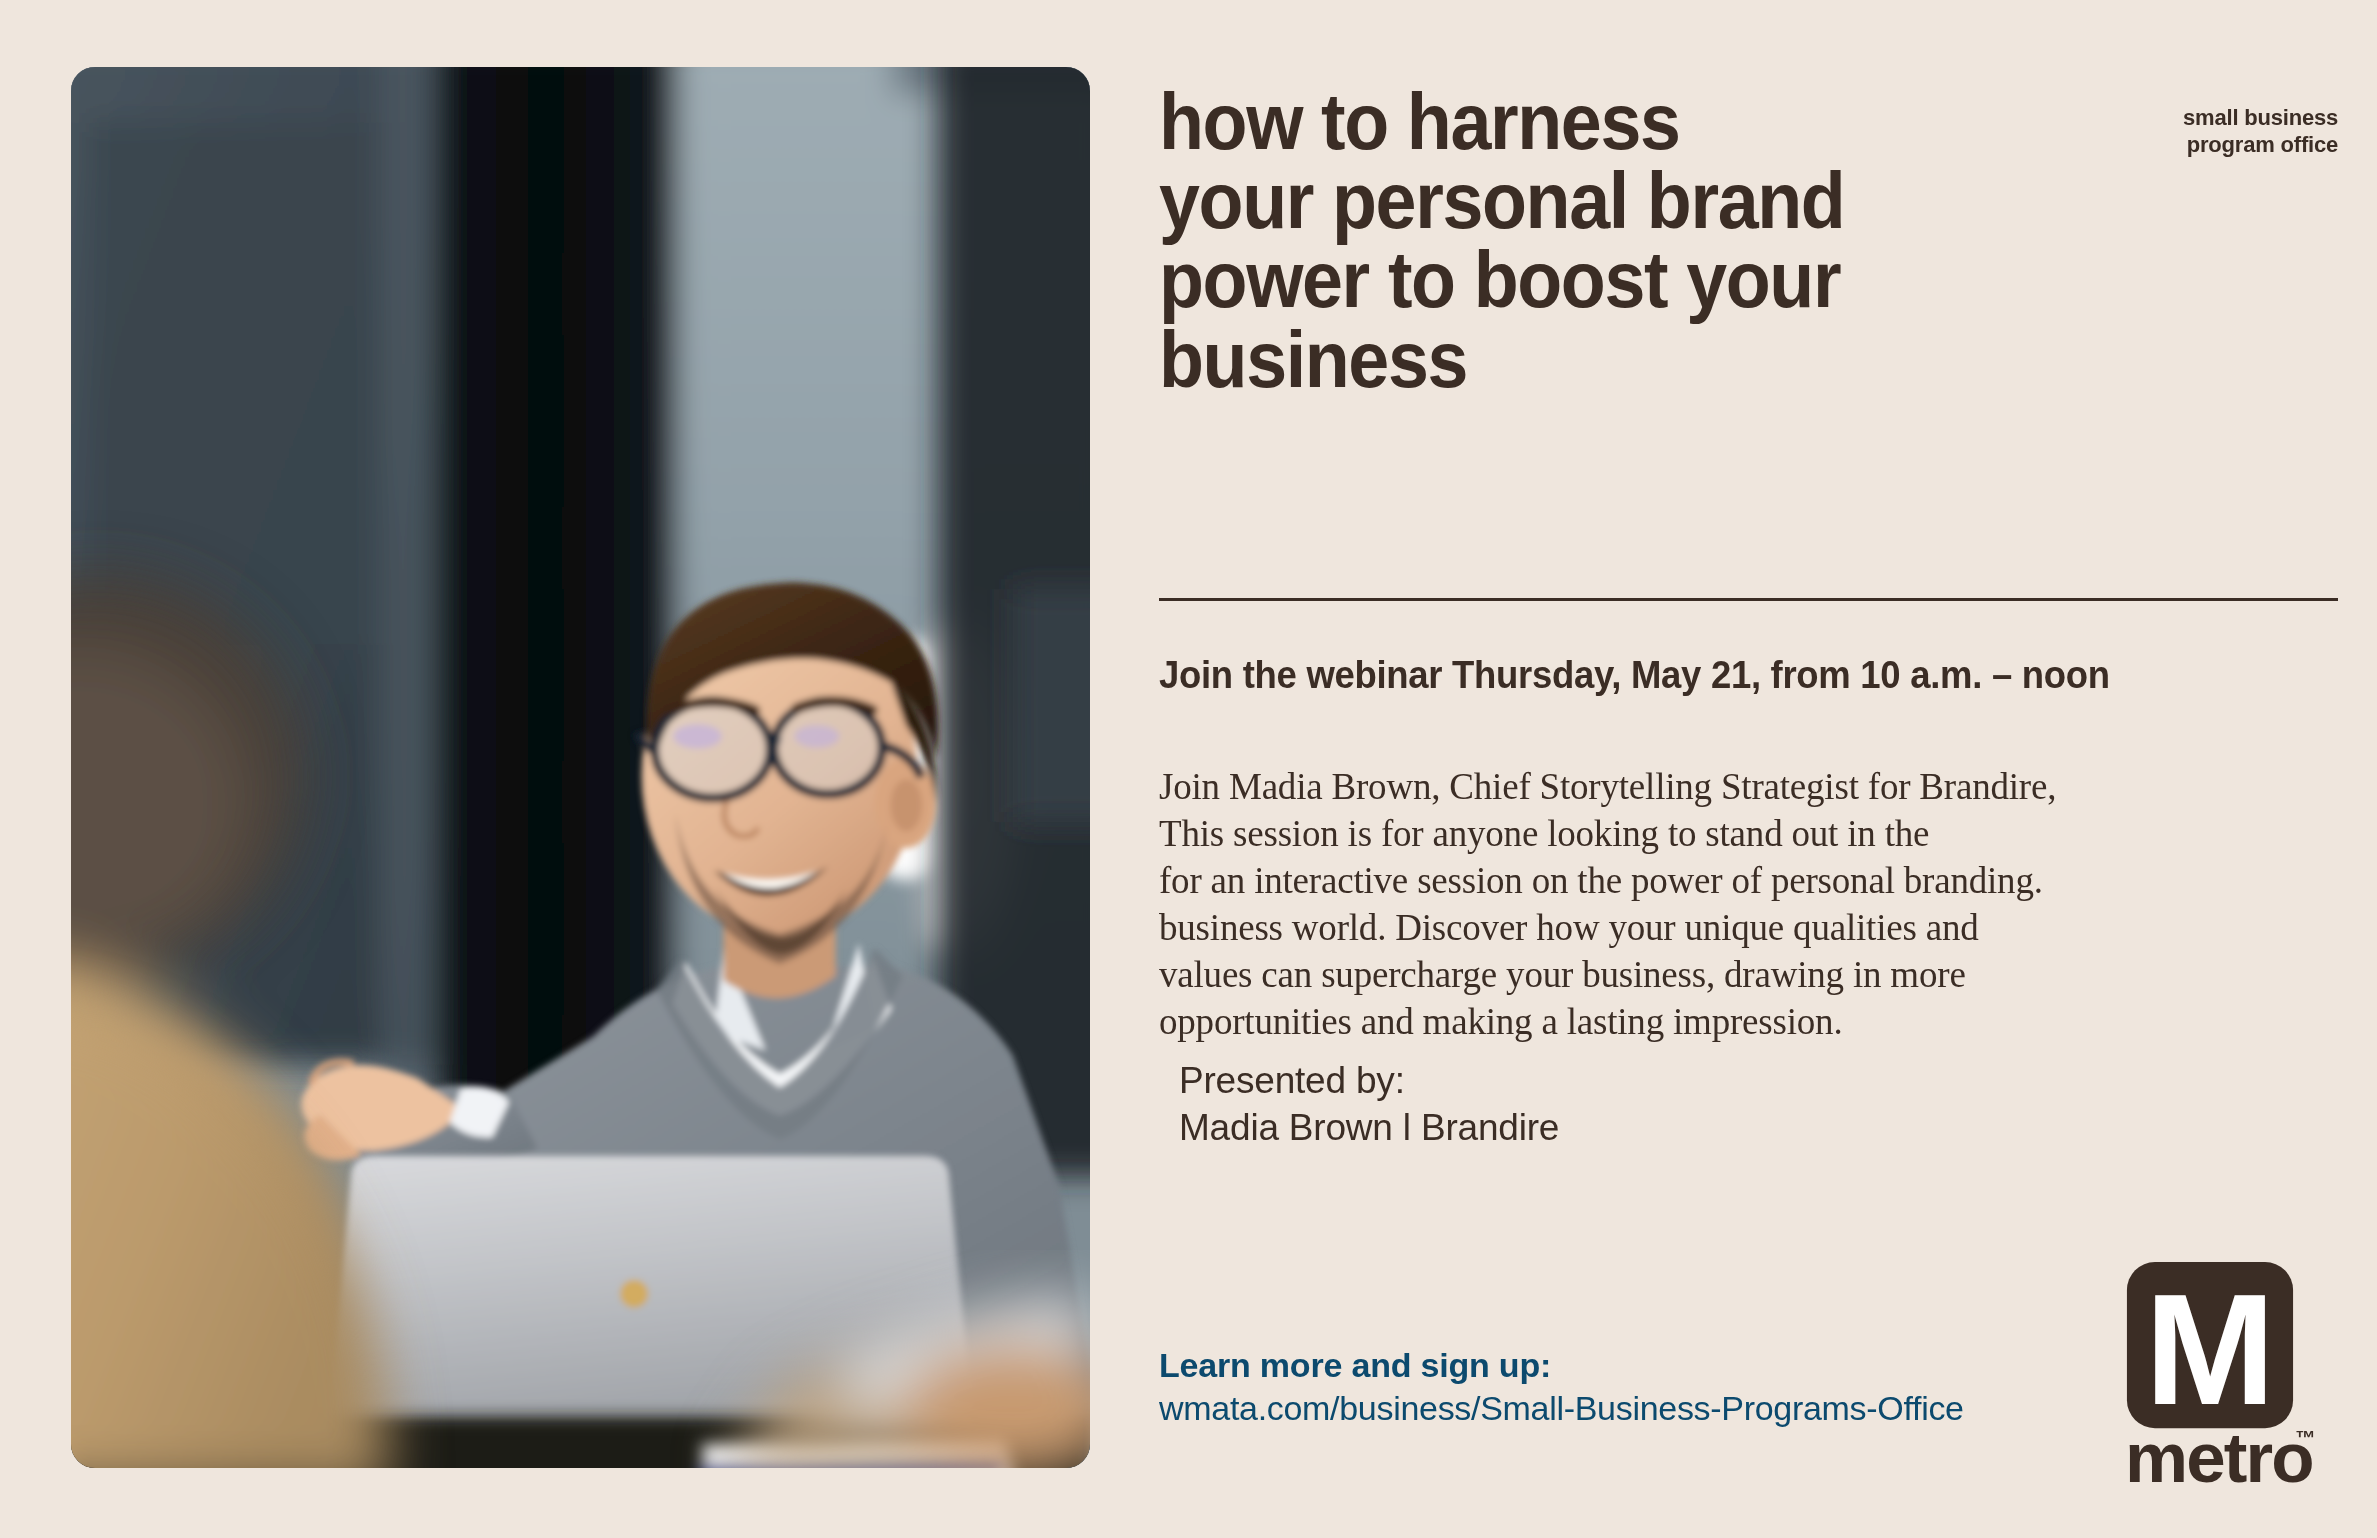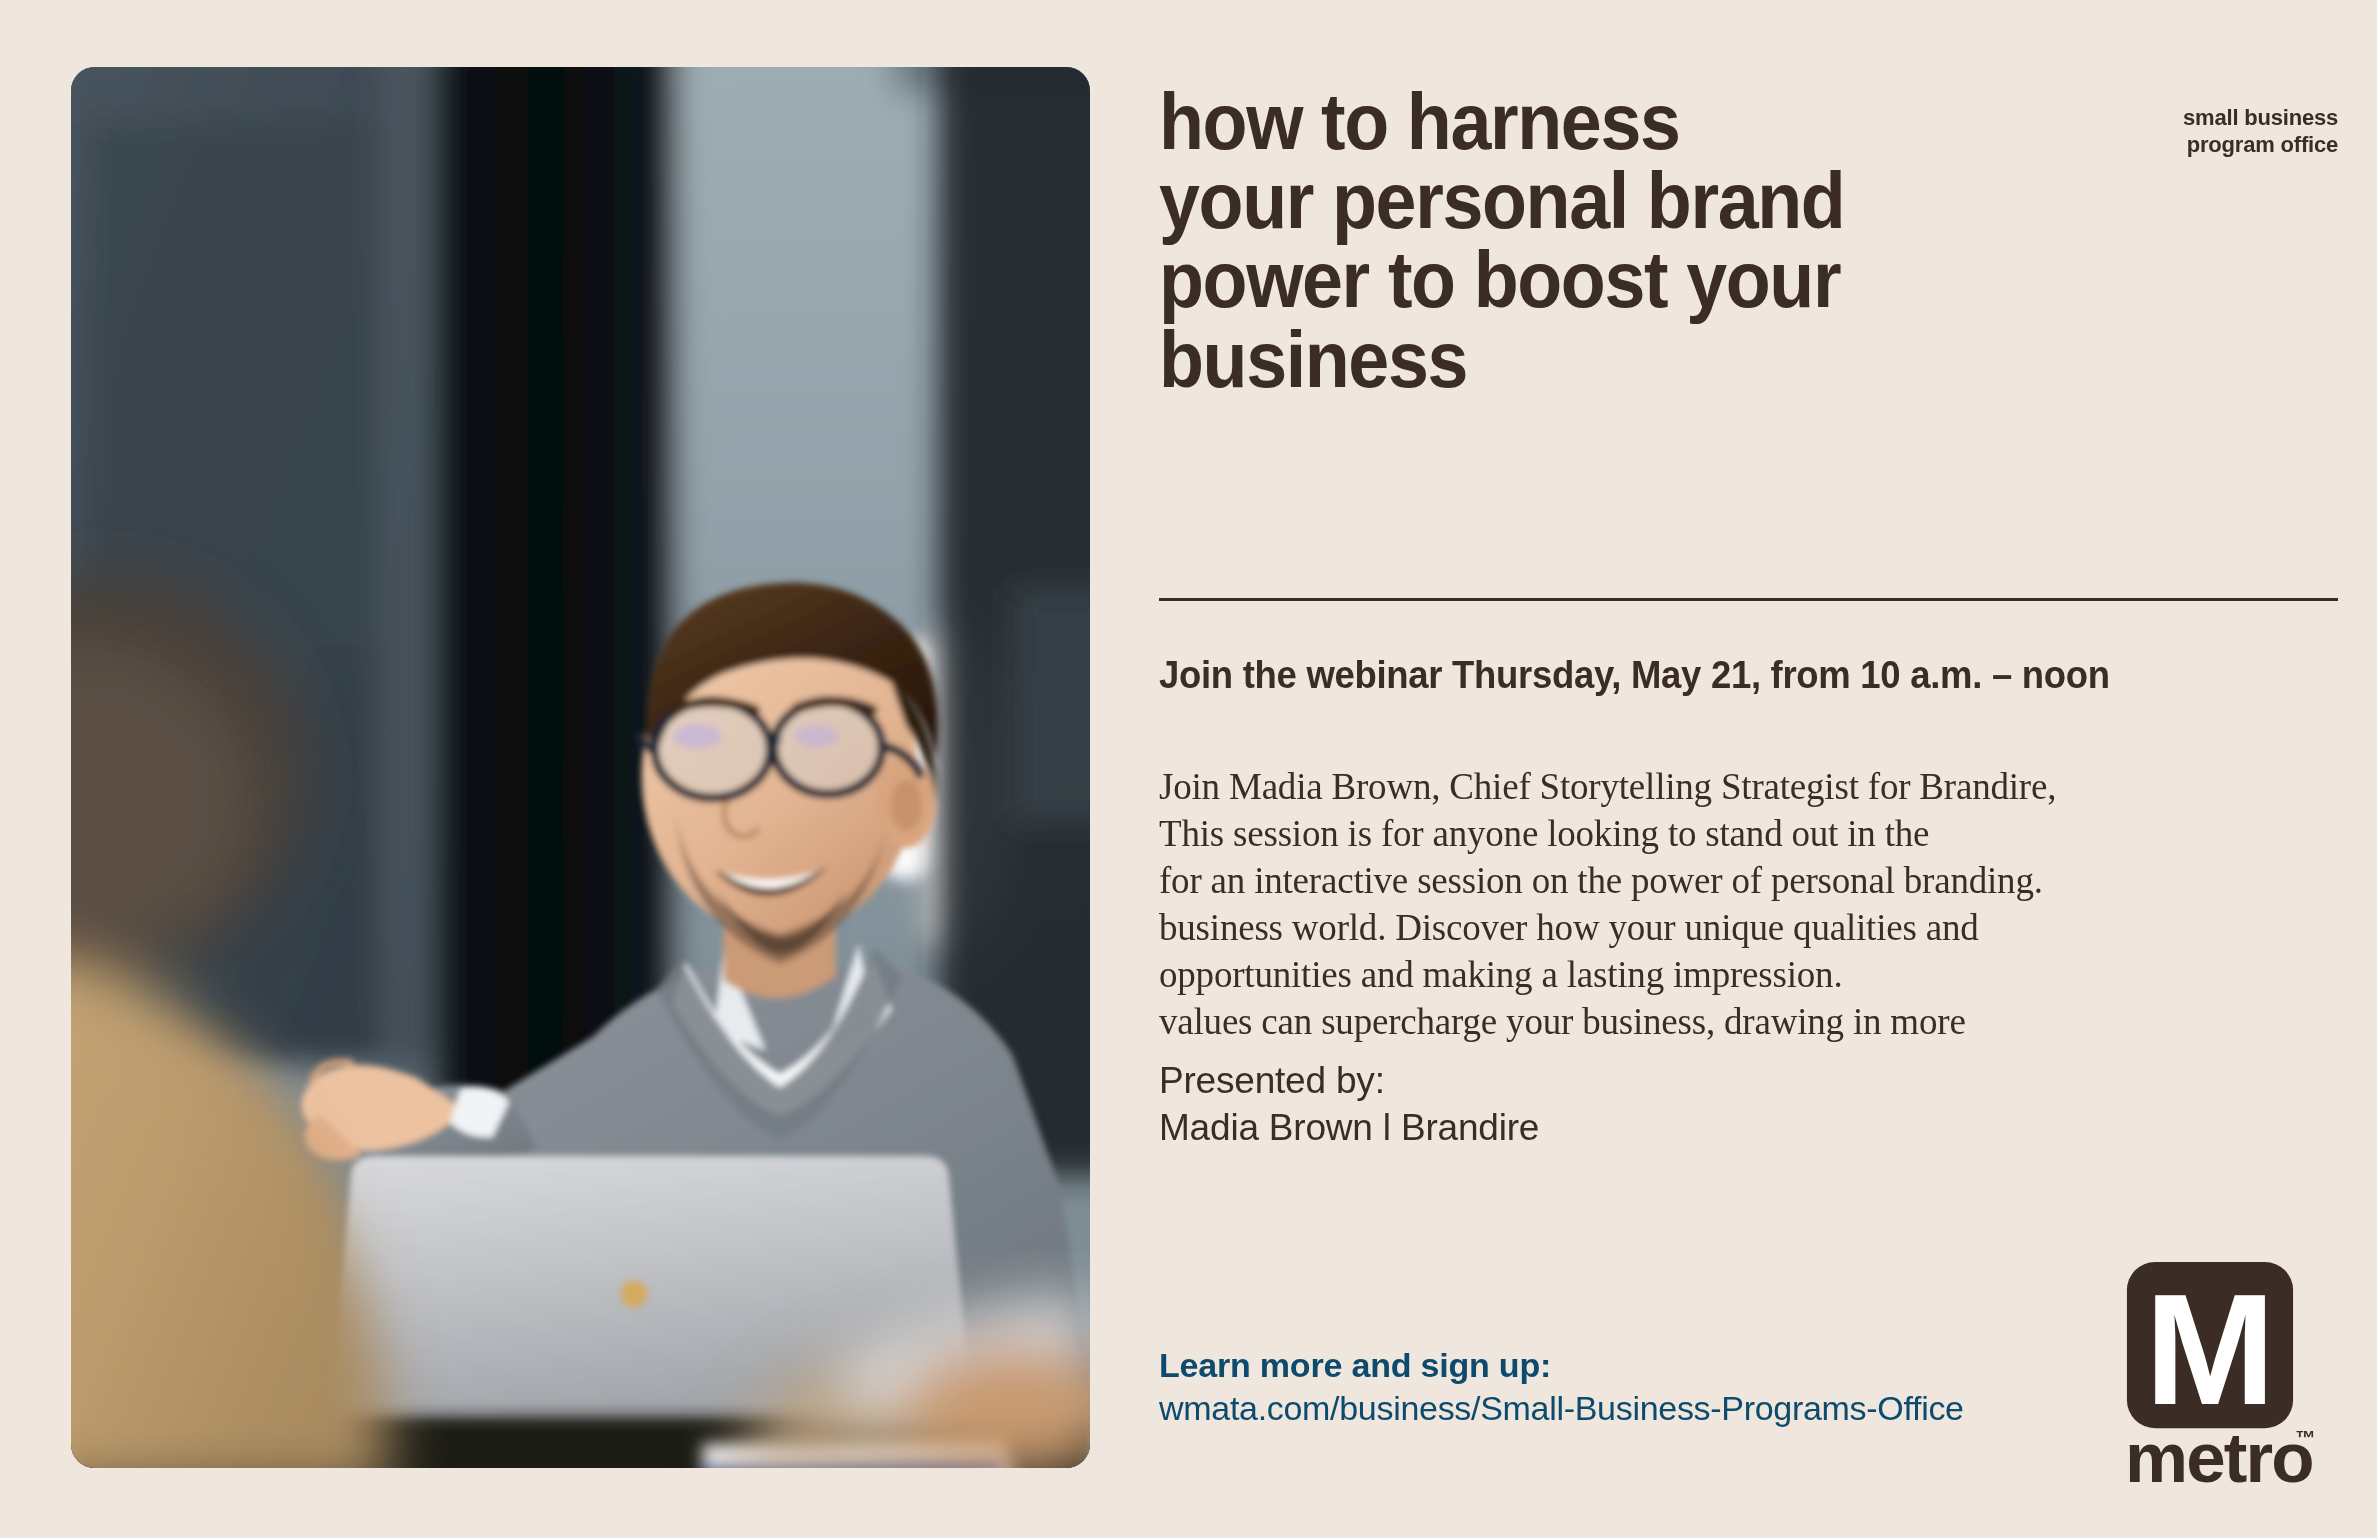--- a/index.html
+++ b/index.html
@@ -96,21 +96,21 @@
 
   .presented {
     position:absolute;
     left:0; top:1058px;
     width:1100px;
     font-size:37px;
     line-height:1.27;
     color:#3B2D25;
     letter-spacing:-0.2px;
   }
-  .presented span { display:block; white-space:nowrap; }
+  .presented span { display:block; white-space:nowrap;margin-left:20px; }
 
   .signup {
     position:absolute;
     left:0; top:1344px;
     width:1072px;
     color:#0c4a6e;
   }
   .signup-label {
     display:block;
     font-size:34px;
@@ -322,22 +322,22 @@
 
     <div class="divider"></div>
 
     <div class="webinar-line">Join the webinar Thursday, May 21, from 10 a.m. – noon</div>
 
     <div class="body-copy">
       <span class="body-line">Join Madia Brown, Chief Storytelling Strategist for Brandire,</span>
       <span class="body-line">This session is for anyone looking to stand out in the</span>
       <span class="body-line">for an interactive session on the power of personal branding.</span>
       <span class="body-line">business world. Discover how your unique qualities and</span>
+      <span class="body-line">values can supercharge your business, drawing in more</span>
       <span class="body-line">opportunities and making a lasting impression.</span>
-      <span class="body-line">values can supercharge your business, drawing in more</span>
     </div>
 
     <div class="presented">
       <span>Presented by:</span>
       <span>Madia Brown l Brandire</span>
     </div>
 
     <div class="signup">
       <span class="signup-label">Learn more and sign up:</span>
       <span class="signup-url">wmata.com/business/Small-Business-Programs-Office</span>

